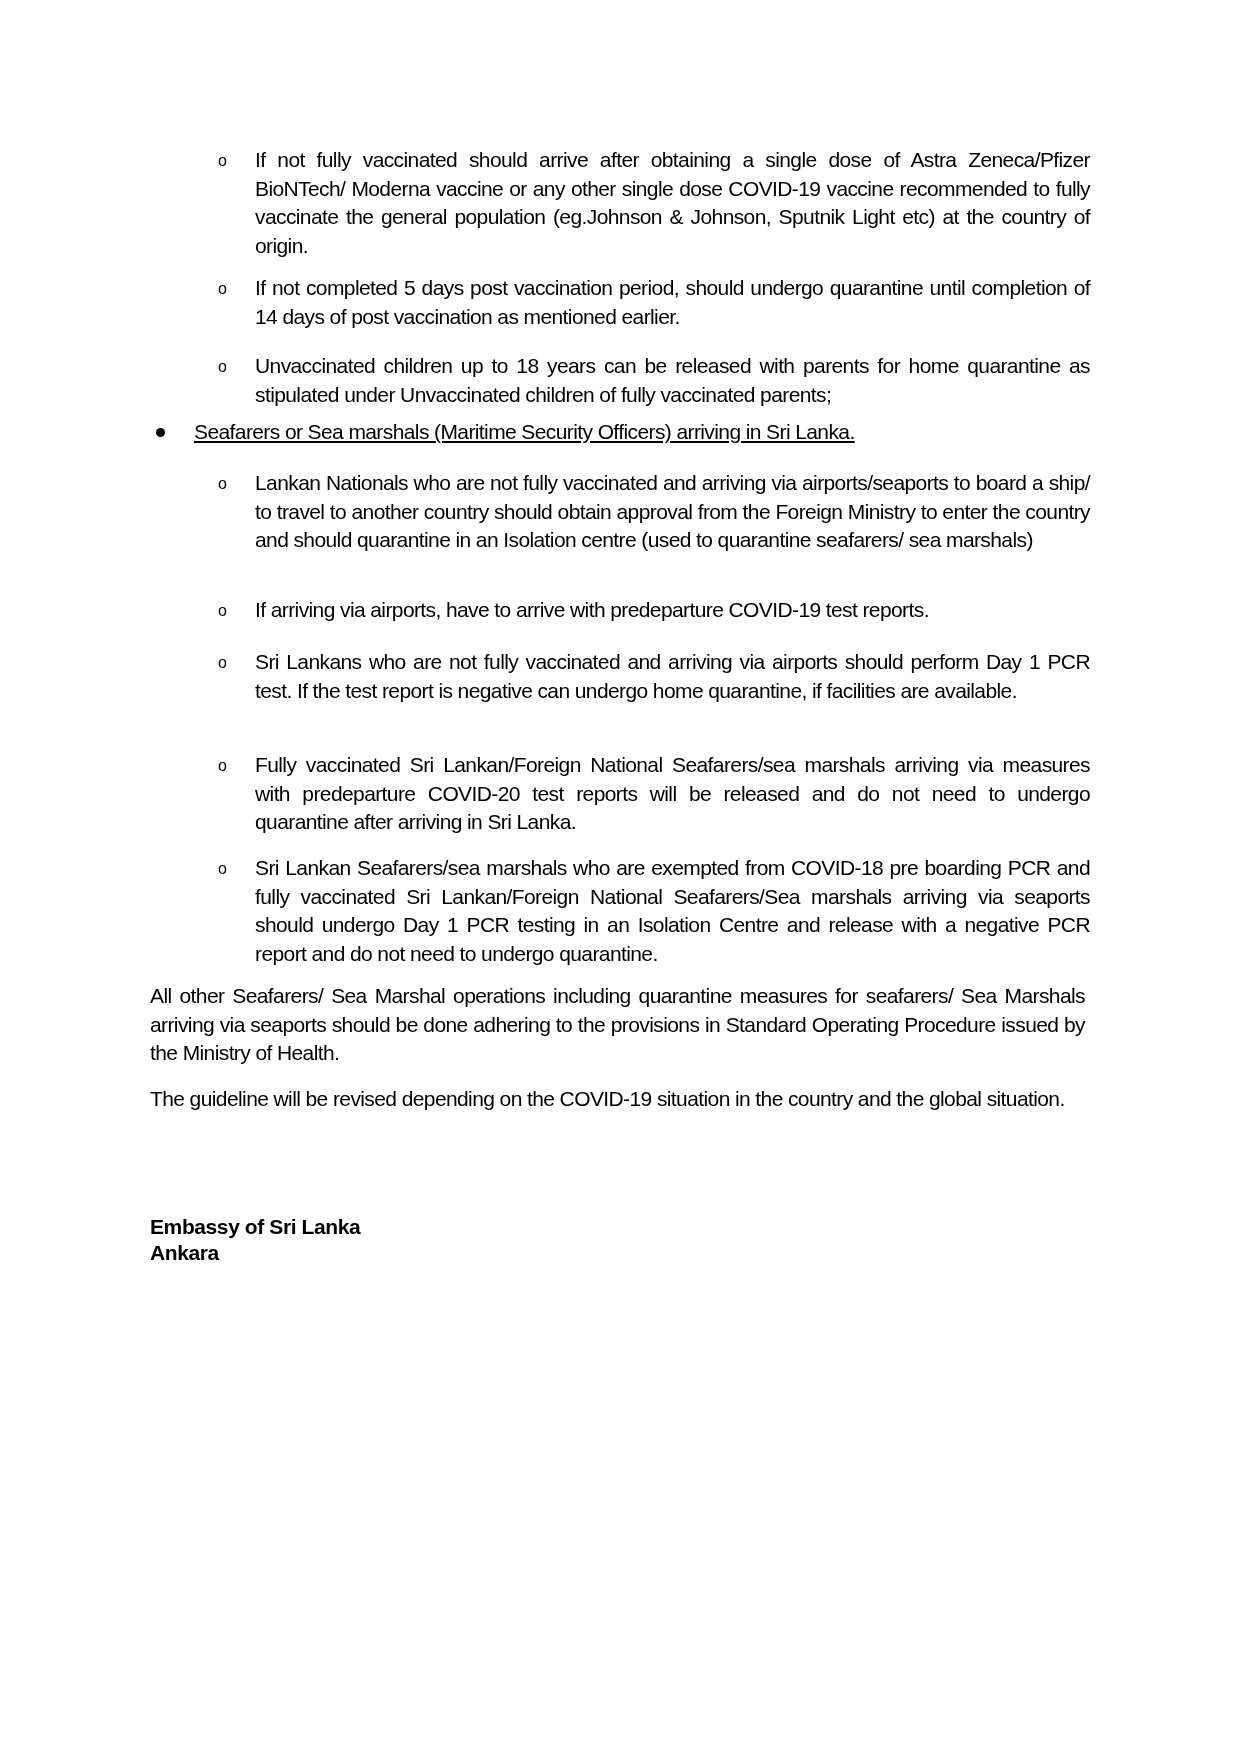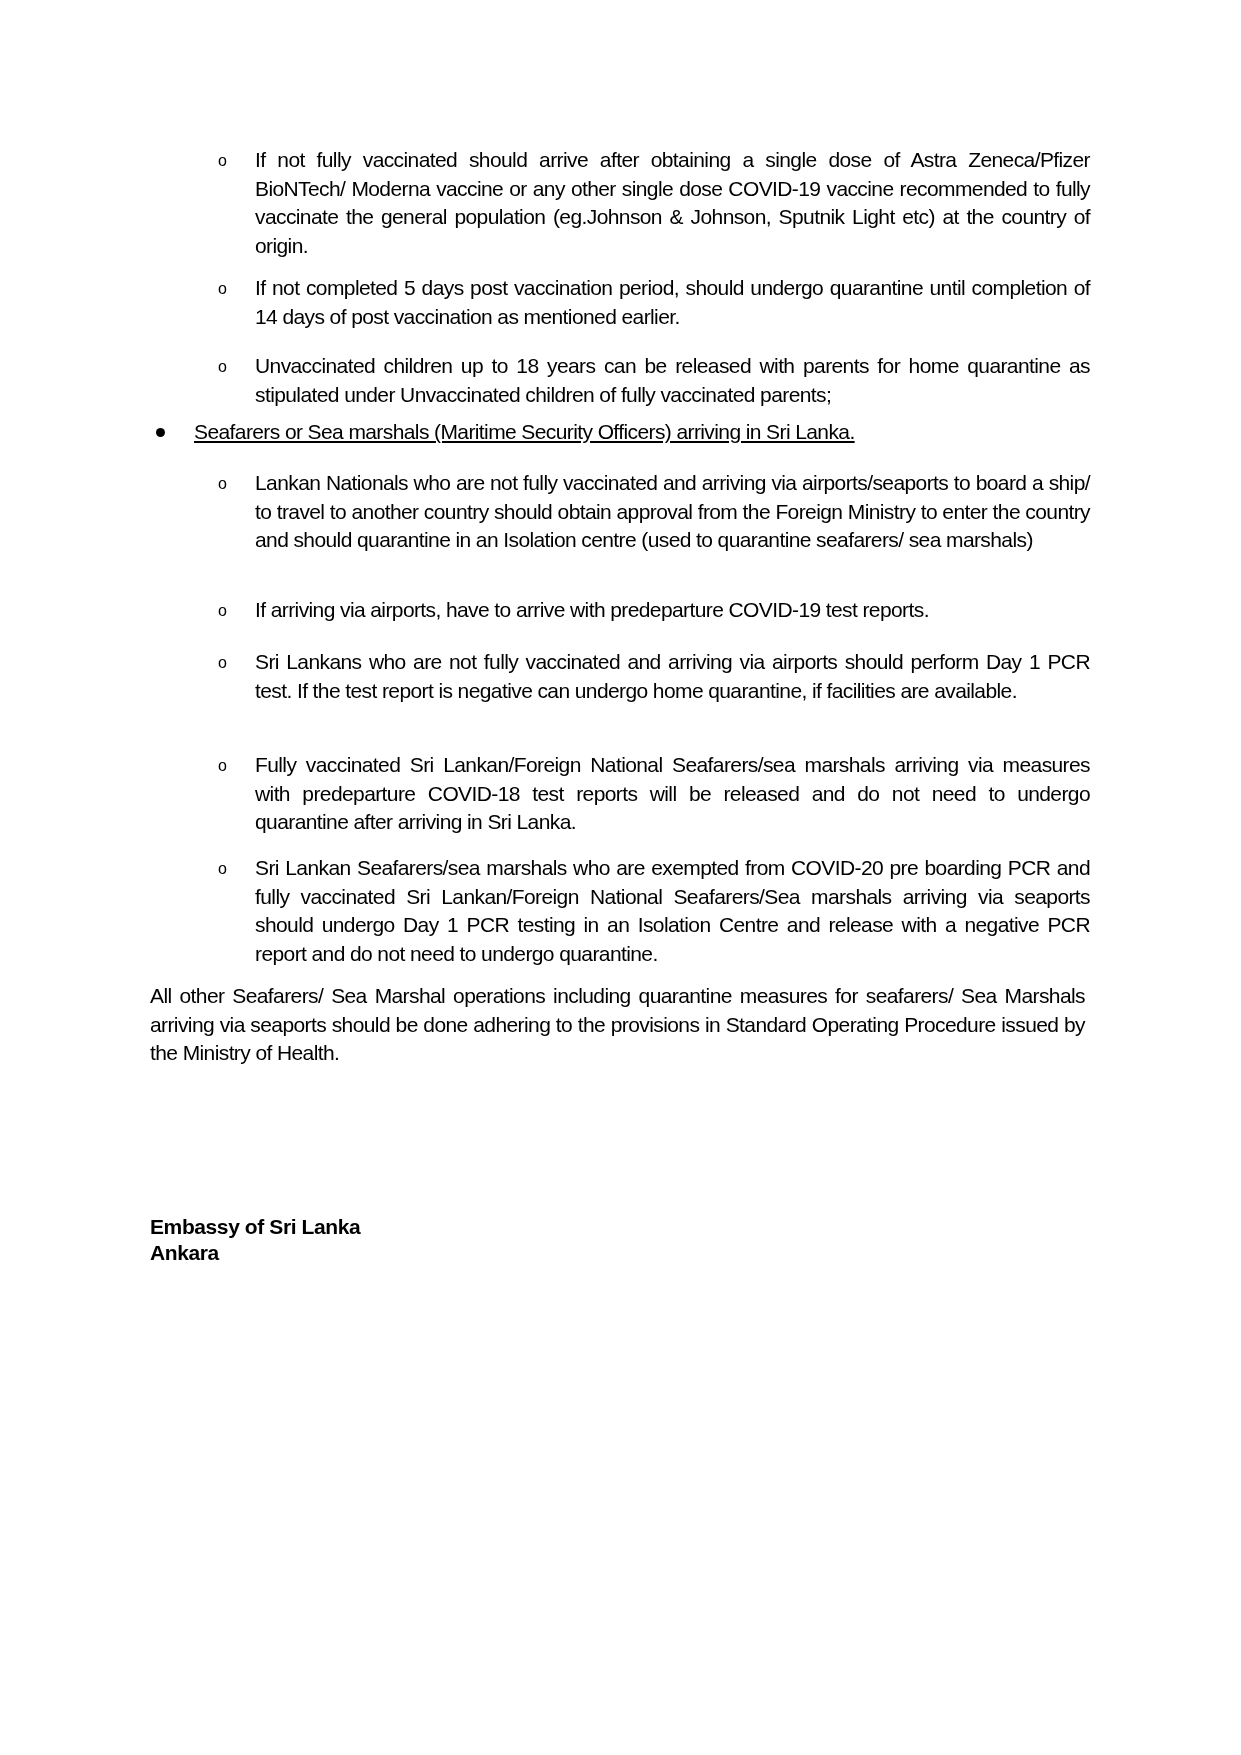--- a/index.html
+++ b/index.html
@@ -80,32 +80,35 @@
   <div class="sub" style="top:648px;">
     <span class="mark">o</span>
     <div class="body">
       <b>Sri Lankans who are not fully vaccinated</b><span> and arriving via airports should perform Day 1 PCR test. If the test report is negative can undergo home quarantine, if facilities are available.</span>
     </div>
   </div>
 
   <div class="sub" style="top:751px;">
     <span class="mark">o</span>
     <div class="body">
-      <b>Fully vaccinated Sri Lankan/Foreign National Seafarers/sea marshals</b><span> arriving via </span><b>measures</b><span> with predeparture COVID-18 test reports will be released and do not need to undergo quarantine after arriving in Sri Lanka.</span>
+      <b>Fully vaccinated Sri Lankan/Foreign National Seafarers/sea marshals</b><span> arriving via </span><b>measures</b><span> with predeparture COVID-20 test reports will be released and do not need to undergo quarantine after arriving in Sri Lanka.</span>
     </div>
   </div>
 
   <div class="sub" style="top:854px;">
     <span class="mark">o</span>
     <div class="body">
-      <span>Sri Lankan Seafarers/sea marshals who are exempted from COVID-20 pre boarding PCR and fully vaccinated Sri Lankan/Foreign National Seafarers/Sea marshals arriving via </span><b>seaports</b><span> should undergo Day 1 PCR testing in an Isolation Centre and release with a negative PCR report and do not need to undergo quarantine.</span>
+      <span>Sri Lankan Seafarers/sea marshals who are exempted from COVID-18 pre boarding PCR and fully vaccinated Sri Lankan/Foreign National Seafarers/Sea marshals arriving via </span><b>seaports</b><span> should undergo Day 1 PCR testing in an Isolation Centre and release with a negative PCR report and do not need to undergo quarantine.</span>
     </div>
   </div>
 
   <div class="para" style="top:982px;">
     <span>All other Seafarers/ Sea Marshal operations including quarantine measures for seafarers/ Sea Marshals </span><b>arriving via seaports</b><span> should be done adhering to the provisions in Standard Operating Procedure issued by the Ministry of Health.</span>
   </div>
 
+  <div class="para" style="top:1085px;">
+    <span>The guideline will be revised depending on the COVID-19 situation in the country and the global situation.</span>
+  </div>
 
   <div class="sig" style="top:1213px;">Embassy of Sri Lanka</div>
   <div class="sig" style="top:1239px;">Ankara</div>
 
 </div>
 
 </body></html>

